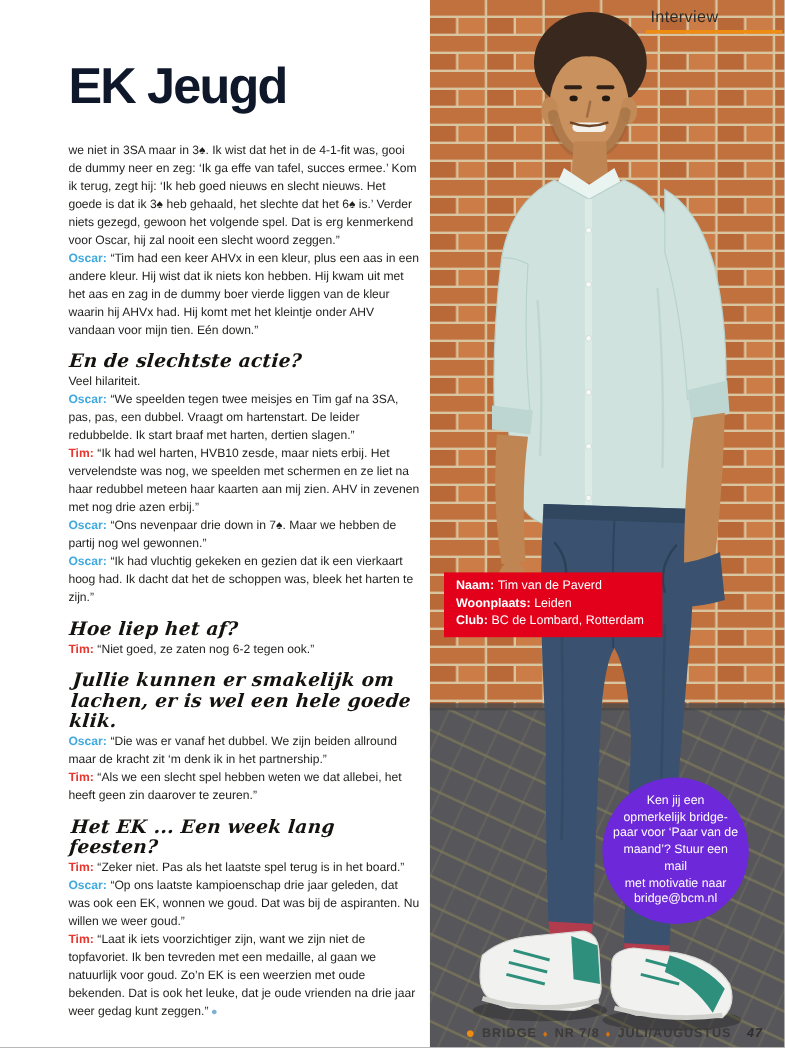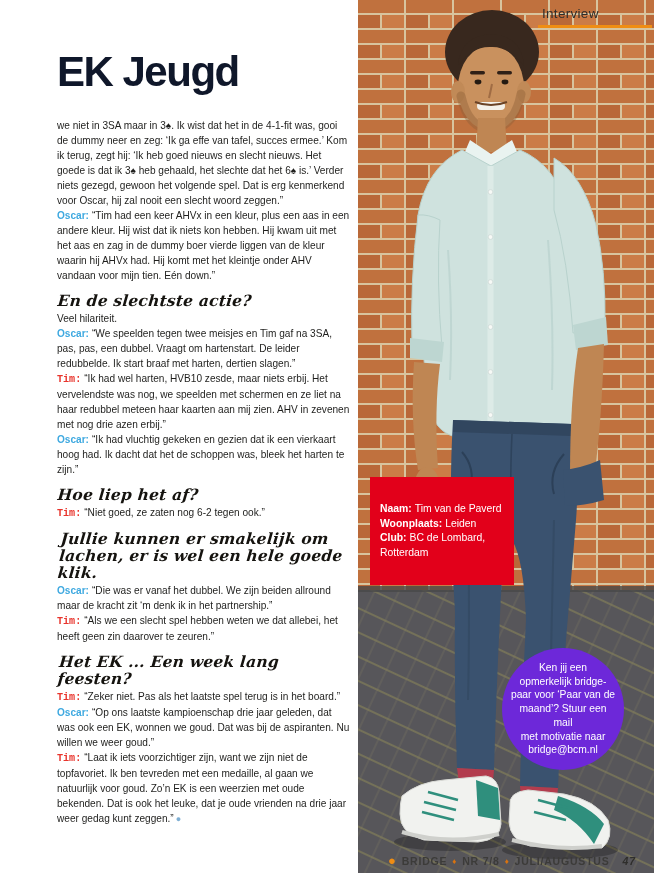--- a/index.html
+++ b/index.html
@@ -10,38 +10,38 @@
   
   .left-col{position:absolute;left:57px;top:0;width:293px;}
   .page-title{
     margin:50px 0 0 0;font-size:42px;font-weight:800;letter-spacing:-1.5px;
     color:#0f172a;line-height:1.05;
   }
   .article{margin-top:24px;font-size:10.1px;line-height:15px;color:#1e1e1c;}
   .article p{margin:0;}
   .speaker{font-weight:700;margin-right:3px;}
   .oscar{color:#3fa9e0;}
-  .tim{color:#e8352d;font-family:Liberation Mono, monospace;}
+  .tim{color:#e8352d;}
   .qheading{
     font-family:"DejaVu Serif",serif;font-style:italic;font-weight:700;
     font-size:15.5px;line-height:17px;margin:9px 0 2px 0;color:#15130f;
     transform:skewX(-5deg);transform-origin:left bottom;letter-spacing:.2px;
   }
   .endmark{color:#7fafd3;font-size:9px;margin-left:2px;}
   
   .photo{position:absolute;left:358px;top:0;width:296px;height:873px;overflow:hidden;}
   .photo svg{display:block;}
   .interview-tab{
     position:absolute;top:6px;right:2px;width:110px;
     font-size:13.5px;color:#2e2d2b;letter-spacing:.3px;
     border-bottom:3px solid #ef8d13;padding:0 0 4px 4px;
   }
   .info-box{
-    position:absolute;left:12px;top:477px;width:144px;box-sizing:border-box;
-    background:#e2001a;color:#fff;padding:25px 10px;font-size:10.4px;line-height:14.6px;
+    position:absolute;left:12px;top:477px;width:182px;box-sizing:border-box;
+    background:#e2001a;color:#fff;padding:5px 10px;font-size:10.4px;line-height:14.6px;
   }
   .info-box .lbl{font-weight:700;margin-right:3px;}
   .callout{
     position:absolute;left:144px;top:648px;width:122px;height:122px;border-radius:50%;
     background:#6d28d9;color:#fff;display:flex;align-items:center;justify-content:center;
     text-align:center;font-size:10.3px;line-height:13.8px;white-space:pre-line;
     box-sizing:border-box;padding:8px;
   }
   .page-footer{
     position:absolute;left:30px;bottom:6px;display:flex;align-items:center;gap:5px;
@@ -60,20 +60,21 @@
     <h1 class="page-title">EK Jeugd</h1>
 
     <div class="article">
       <p><span>we niet in 3SA maar in 3♠. Ik wist dat het in de 4-1-fit was, gooi de dummy neer en zeg: ‘Ik ga effe van tafel, succes ermee.’ Kom ik terug, zegt hij: ‘Ik heb goed nieuws en slecht nieuws. Het goede is dat ik 3♠ heb gehaald, het slechte dat het 6♠ is.’ Verder niets gezegd, gewoon het volgende spel. Dat is erg kenmerkend voor Oscar, hij zal nooit een slecht woord zeggen.”</span></p>
       <p><span class="speaker oscar">Oscar:</span><span>“Tim had een keer AHVx in een kleur, plus een aas in een andere kleur. Hij wist dat ik niets kon hebben. Hij kwam uit met het aas en zag in de dummy boer vierde liggen van de kleur waarin hij AHVx had. Hij komt met het kleintje onder AHV vandaan voor mijn tien. Eén down.”</span></p>
 
       <h2 class="qheading">En de slechtste actie?</h2>
       <p><span>Veel hilariteit.</span></p>
       <p><span class="speaker oscar">Oscar:</span><span>“We speelden tegen twee meisjes en Tim gaf na 3SA, pas, pas, een dubbel. Vraagt om hartenstart. De leider redubbelde. Ik start braaf met harten, dertien slagen.”</span></p>
       <p><span class="speaker tim">Tim:</span><span>“Ik had wel harten, HVB10 zesde, maar niets erbij. Het vervelendste was nog, we speelden met schermen en ze liet na haar redubbel meteen haar kaarten aan mij zien. AHV in zevenen met nog drie azen erbij.”</span></p>
+      <p><span class="speaker oscar">Oscar:</span><span>“Ons nevenpaar drie down in 7♠. Maar we hebben de partij nog wel gewonnen.”</span></p>
       <p><span class="speaker oscar">Oscar:</span><span>“Ik had vluchtig gekeken en gezien dat ik een vierkaart hoog had. Ik dacht dat het de schoppen was, bleek het harten te zijn.”</span></p>
 
       <h2 class="qheading">Hoe liep het af?</h2>
       <p><span class="speaker tim">Tim:</span><span>“Niet goed, ze zaten nog 6-2 tegen ook.”</span></p>
 
       <h2 class="qheading">Jullie kunnen er smakelijk om lachen, er is wel een hele goede klik.</h2>
       <p><span class="speaker oscar">Oscar:</span><span>“Die was er vanaf het dubbel. We zijn beiden allround maar de kracht zit ‘m denk ik in het partnership.”</span></p>
       <p><span class="speaker tim">Tim:</span><span>“Als we een slecht spel hebben weten we dat allebei, het heeft geen zin daarover te zeuren.”</span></p>
 
       <h2 class="qheading">Het EK ... Een week lang feesten?</h2>

